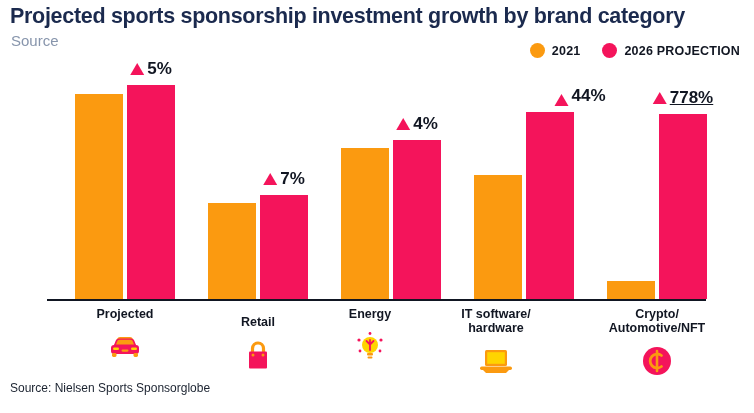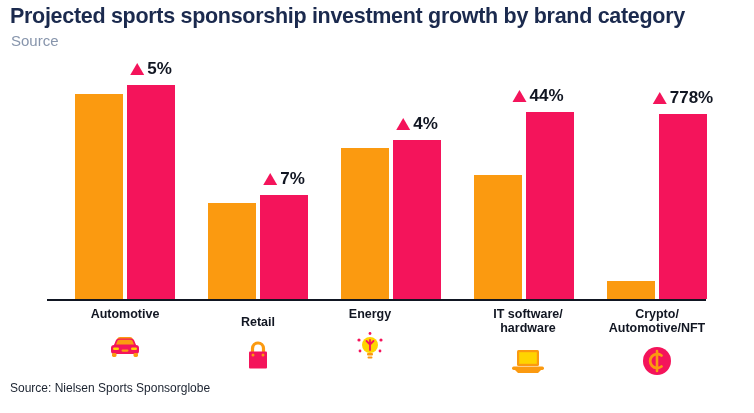--- a/index.html
+++ b/index.html
@@ -86,20 +86,30 @@
   }
 </style>
 </head>
 <body>
 
 <div class="page">
 
   <div class="title">Projected sports sponsorship investment growth by brand category</div>
   <div class="subtitle">Source</div>
 
+  <div class="legend">
+    <div class="legend-item">
+      <span class="legend-dot" style="background:#fb9a10"></span>
+      <span class="legend-label">2021</span>
+    </div>
+    <div class="legend-item">
+      <span class="legend-dot" style="background:#f4145b"></span>
+      <span class="legend-label">2026 PROJECTION</span>
+    </div>
+  </div>
 
   <div class="plot">
     <div class="baseline"></div>
 
     <div id="bars-layer">
         <div class="bar bar-orange" style="left: 75px; width: 48px; height: 205px; bottom: 6px; background: rgb(251, 154, 16);"></div>
         <div class="bar bar-pink" style="left: 127px; width: 48px; height: 214px; bottom: 6px; background: rgb(244, 20, 91);"></div>
         <div class="bar bar-orange" style="left: 208px; width: 48px; height: 96px; bottom: 6px; background: rgb(251, 154, 16);"></div>
         <div class="bar bar-pink" style="left: 260px; width: 48px; height: 104px; bottom: 6px; background: rgb(244, 20, 91);"></div>
         <div class="bar bar-orange" style="left: 341px; width: 48px; height: 151px; bottom: 6px; background: rgb(251, 154, 16);"></div>
@@ -115,34 +125,34 @@
           <span>5%</span>
         </div>
         <div class="growth" style="left: 284px; top: 169px;">
           <span class="tri"></span>
           <span>7%</span>
         </div>
         <div class="growth" style="left: 417px; top: 114px;">
           <span class="tri"></span>
           <span>4%</span>
         </div>
-        <div class="growth" style="left: 538px; top: 86px;">
+        <div class="growth" style="left: 580px; top: 86px; align-items: flex-end;">
           <span class="tri"></span>
           <span>44%</span>
         </div>
-        <div class="growth" style="left: 683px; top: 88px;">
+        <div class="growth" style="left: 683px; top: 88px; text-decoration: underline;">
           <span class="tri"></span>
           <span>778%</span>
         </div>
       </div>
   </div>
 
   <div id="cats-layer">
       <div class="cat" style="left: 125px; top: 307px;">
-        <div class="cat-label">Automotive</div>
+        <div class="cat-label">Projected</div>
         <div class="cat-icon">
           <svg width="34" height="26" viewBox="0 0 34 26">
       <path d="M6 12 L9 5 Q10 3 12 3 H22 Q24 3 25 5 L28 12 Z" fill="#fb9a10"></path>
       <rect x="3" y="11" width="28" height="9" rx="3" fill="#f4145b"></rect>
       <path d="M8 6 Q9 4.5 11 4.5 H23 Q25 4.5 26 6 L28 11 H6 Z" fill="#f4145b"></path>
       <path d="M9.5 6.8 Q10.3 5.8 11.6 5.8 H22.4 Q23.7 5.8 24.5 6.8 L26 10.4 H8 Z" fill="#fb9a10"></path>
       <rect x="5" y="13.5" width="6" height="2.6" rx="1.3" fill="#ffd400"></rect>
       <rect x="23" y="13.5" width="6" height="2.6" rx="1.3" fill="#ffd400"></rect>
       <rect x="13.5" y="15.5" width="7" height="2.2" rx="1.1" fill="#fb9a10"></rect>
       <rect x="4" y="19" width="4.5" height="4" rx="1.4" fill="#fb9a10"></rect>
@@ -170,21 +180,21 @@
       <rect x="12" y="22" width="6" height="2.4" rx="1" fill="#fb9a10"></rect>
       <rect x="12.5" y="25.4" width="5" height="2.2" rx="1" fill="#fb9a10"></rect>
       <circle cx="4" cy="9" r="1.6" fill="#f4145b"></circle>
       <circle cx="26" cy="9" r="1.6" fill="#f4145b"></circle>
       <circle cx="5" cy="20" r="1.4" fill="#f4145b"></circle>
       <circle cx="25" cy="20" r="1.4" fill="#f4145b"></circle>
       <circle cx="15" cy="2.5" r="1.4" fill="#f4145b"></circle>
     </svg>
         </div>
       </div>
-      <div class="cat" style="left: 528px; top: 307px;">
+      <div class="cat" style="left: 496px; top: 307px;">
         <div class="cat-label">IT software/
 hardware</div>
         <div class="cat-icon">
           <svg width="36" height="28" viewBox="0 0 36 28">
       <rect x="7" y="3" width="22" height="16" rx="1.5" fill="#fb9a10"></rect>
       <rect x="9.2" y="5.2" width="17.6" height="11.6" fill="#ffd400"></rect>
       <rect x="2" y="19.5" width="32" height="3.4" rx="1.7" fill="#fb9a10"></rect>
       <path d="M5 23 L31 23 L28 26 L8 26 Z" fill="#fb9a10"></path>
     </svg>
         </div>

